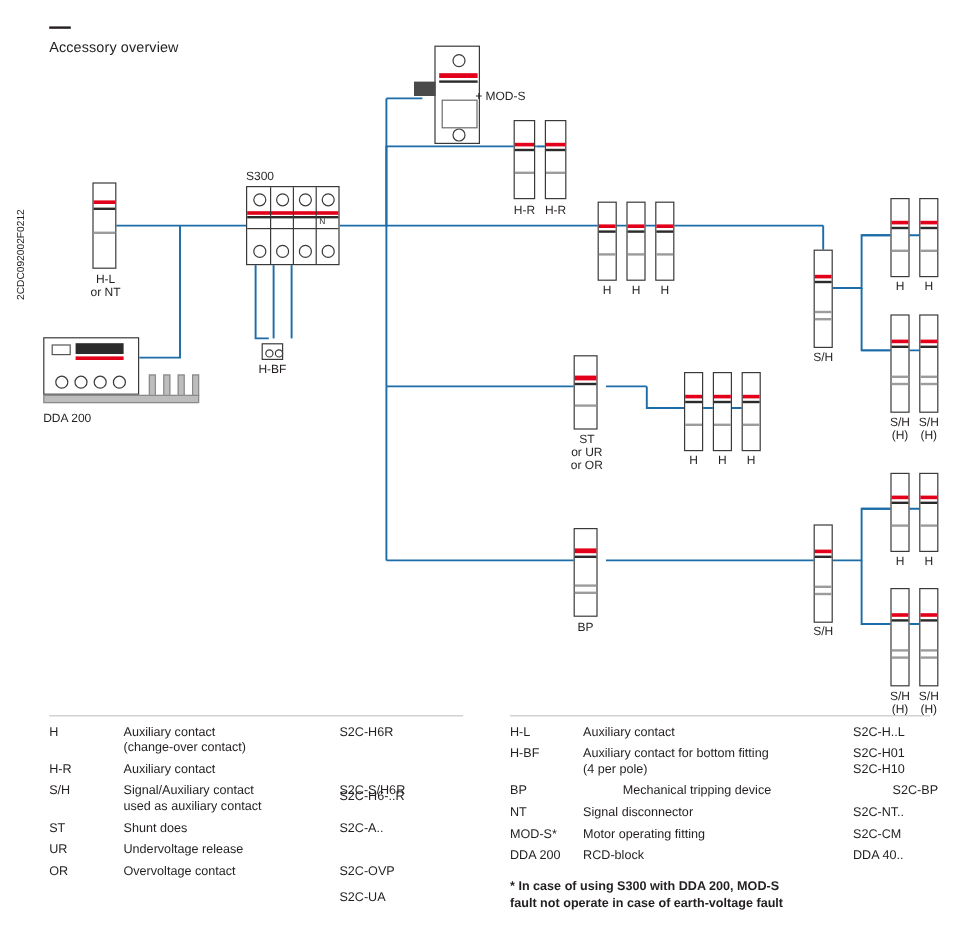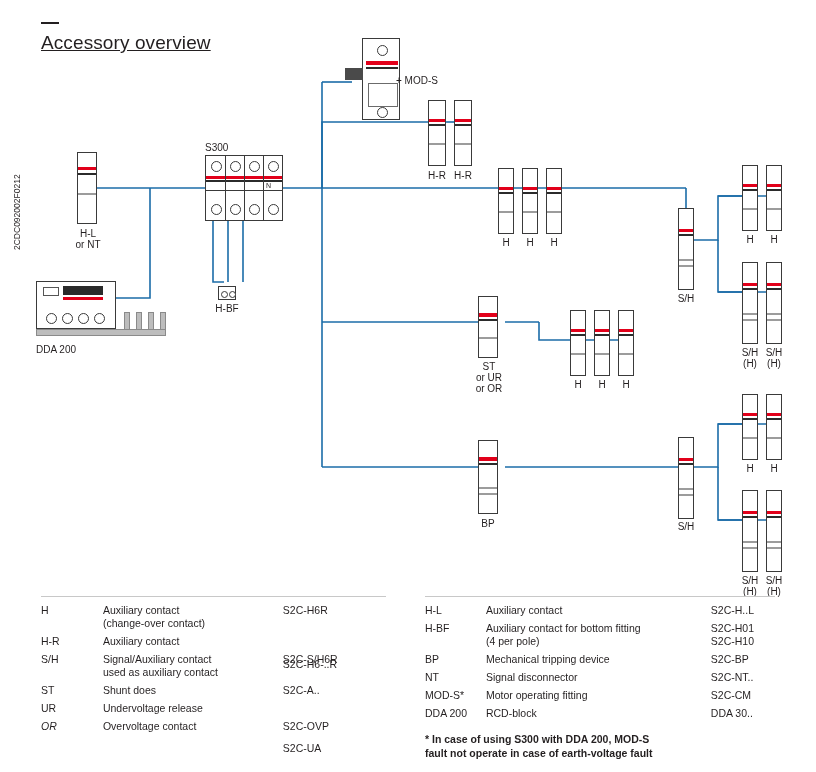--- a/index.html
+++ b/index.html
@@ -8,21 +8,21 @@
     background:#ffffff;
     font-family:"Liberation Sans", sans-serif;
     color:#231f20;
     position:relative;
     overflow:hidden;
   }
   .page{position:absolute;left:0;top:0;width:816px;height:772px;}
 
   
   .dash{position:absolute;left:41px;top:22px;width:18px;height:2px;background:#231f20;}
-  .title{position:absolute;left:41px;top:32px;font-size:19px;color:#231f20;letter-spacing:.1px;text-decoration:underline;}
+  .title{position:absolute;left:41px;top:32px;font-size:12px;color:#231f20;letter-spacing:.1px;}
 
   
   .sidecode{
     position:absolute;left:12px;top:250px;
     font-size:8.5px;color:#231f20;
     transform:rotate(-90deg);transform-origin:left top;
     white-space:nowrap;
   }
 
   
@@ -335,56 +335,56 @@
       <span style="display:inline-block;width:59px;">ST</span>
       <span style="display:inline-block;width:177px;vertical-align:top;white-space:pre-line;">Shunt does</span>
       <span style="display:inline-block;vertical-align:top;">S2C-A..</span>
     </div>
     <div class="row" style="left:0;top:98px;">
       <span style="display:inline-block;width:59px;">UR</span>
       <span style="display:inline-block;width:177px;vertical-align:top;white-space:pre-line;">Undervoltage release</span>
       <span style="display:inline-block;vertical-align:top;margin-top:40px;">S2C-UA</span>
     </div>
     <div class="row" style="left:0;top:116px;">
-      <span style="display:inline-block;width:59px;font-style:italic;">OR</span>
+      <span style="display:inline-block;width:59px;">OR</span>
       <span style="display:inline-block;width:177px;vertical-align:top;white-space:pre-line;">Overvoltage contact</span>
       <span style="display:inline-block;vertical-align:top;">S2C-OVP</span>
     </div>
   </div>
 
   <div class="legend" style="left:425px;top:604px;width:380px;">
     <div class="row" style="left:0;top:0;">
       <span style="display:inline-block;width:58px;">H-L</span>
       <span style="display:inline-block;width:222px;vertical-align:top;white-space:pre-line;">Auxiliary contact</span>
       <span style="display:inline-block;vertical-align:top;white-space:pre-line;">S2C-H..L</span>
     </div>
     <div class="row" style="left:0;top:18px;">
       <span style="display:inline-block;width:58px;">H-BF</span>
       <span style="display:inline-block;width:222px;vertical-align:top;white-space:pre-line;">Auxiliary contact for bottom fitting
 (4 per pole)</span>
       <span style="display:inline-block;vertical-align:top;white-space:pre-line;">S2C-H01
 S2C-H10</span>
     </div>
     <div class="row" style="left:0;top:49px;">
       <span style="display:inline-block;width:58px;">BP</span>
-      <span style="display:inline-block;width:222px;vertical-align:top;white-space:pre-line;">Mechanical tripping device</span>
+      <span style="display:inline-block;width:222px;vertical-align:top;white-space:pre-line;margin-left:33px;">Mechanical tripping device</span>
       <span style="display:inline-block;vertical-align:top;white-space:pre-line;">S2C-BP</span>
     </div>
     <div class="row" style="left:0;top:67px;">
       <span style="display:inline-block;width:58px;">NT</span>
       <span style="display:inline-block;width:222px;vertical-align:top;white-space:pre-line;">Signal disconnector</span>
       <span style="display:inline-block;vertical-align:top;white-space:pre-line;">S2C-NT..</span>
     </div>
     <div class="row" style="left:0;top:85px;">
       <span style="display:inline-block;width:58px;">MOD-S*</span>
       <span style="display:inline-block;width:222px;vertical-align:top;white-space:pre-line;">Motor operating fitting</span>
       <span style="display:inline-block;vertical-align:top;white-space:pre-line;">S2C-CM</span>
     </div>
     <div class="row" style="left:0;top:103px;">
       <span style="display:inline-block;width:58px;">DDA 200</span>
       <span style="display:inline-block;width:222px;vertical-align:top;white-space:pre-line;">RCD-block</span>
-      <span style="display:inline-block;vertical-align:top;white-space:pre-line;">DDA 30..</span>
+      <span style="display:inline-block;vertical-align:top;white-space:pre-line;">DDA 40..</span>
     </div>
     <div class="row" style="left:0;top:128px;font-weight:bold;white-space:pre-line;line-height:14px;">* In case of using S300 with DDA 200, MOD-S
 fault not operate in case of earth-voltage fault</div>
   </div>
 
 </div>
 
 </body></html>

